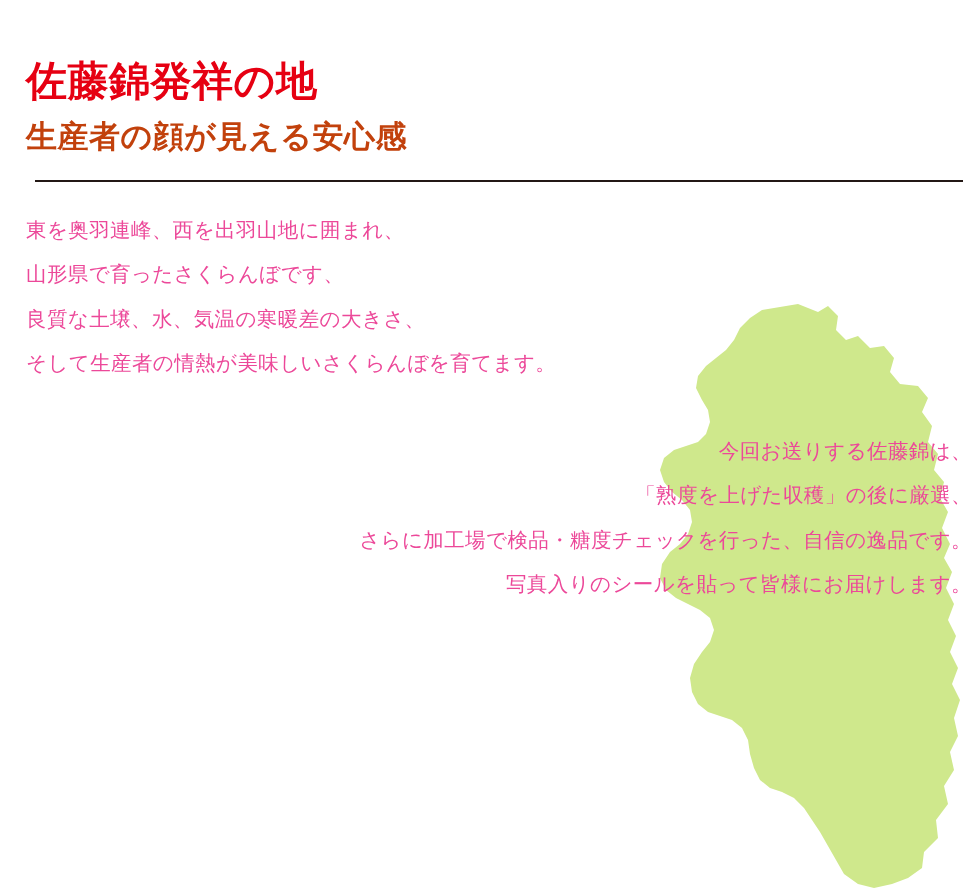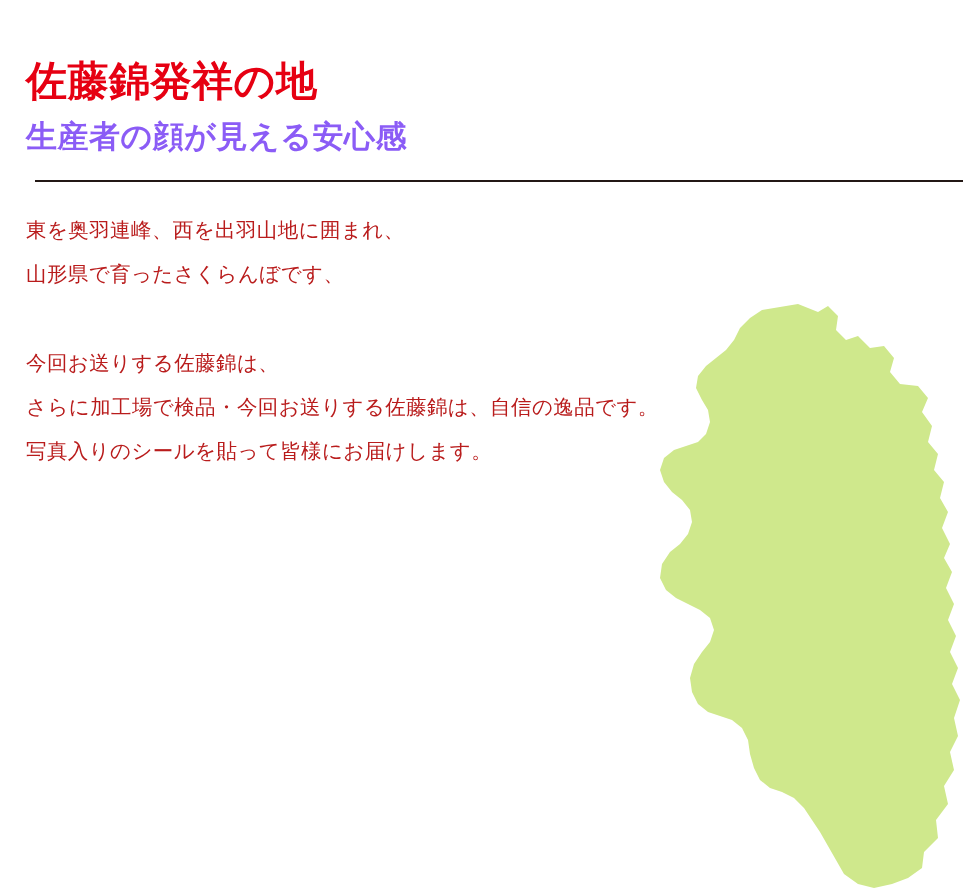--- a/index.html
+++ b/index.html
@@ -58,27 +58,28 @@
   .body-area {
     position: relative;
     margin-top: 26px;
     z-index: 2;
   }
   .para {
     margin: 0;
   }
   .para + .para {
     margin-top: 44px;
+    text-align: right;
   }
   .para .line {
     display: block;
     font-size: 20.5px;
     line-height: 2.16;
     letter-spacing: 0.4px;
-    color: #b91c1c;
+    color: #ec4899;
     white-space: nowrap;
   }
 
   
   .map-wrap {
     position: absolute;
     right: 18px;
     top: 300px;
     width: 340px;
     height: 600px;
@@ -117,31 +118,34 @@
            L76,142 L84,134 L88,122 L86,110 L80,100 L74,88
            L76,76 L84,66 L94,58 L104,50 L112,40 L118,28
            L128,18 L140,10 Z"></path>
     </svg>
   </div>
 
   <h1 class="headline" style="color: rgb(230, 0, 18);">
     <span class="line">佐藤錦発祥の地</span>
   </h1>
 
-  <h2 class="subheadline" style="color: #8b5cf6;">生産者の顔が見える安心感</h2>
+  <h2 class="subheadline" style="color: #c2410c;">生産者の顔が見える安心感</h2>
 
   <hr class="divider" style="border-top-color: rgb(35, 24, 21);">
 
   <div class="body-area">
 
     <p class="para">
       <span class="line">東を奥羽連峰、西を出羽山地に囲まれ、</span>
       <span class="line">山形県で育ったさくらんぼです、</span>
+      <span class="line">良質な土壌、水、気温の寒暖差の大きさ、</span>
+      <span class="line">そして生産者の情熱が美味しいさくらんぼを育てます。</span>
     </p>
 
     <p class="para">
       <span class="line">今回お送りする佐藤錦は、</span>
-      <span class="line">さらに加工場で検品・今回お送りする佐藤錦は、自信の逸品です。</span>
+      <span class="line">「熟度を上げた収穫」の後に厳選、</span>
+      <span class="line">さらに加工場で検品・糖度チェックを行った、自信の逸品です。</span>
       <span class="line">写真入りのシールを貼って皆様にお届けします。</span>
     </p>
 
   </div>
 </div>
 
 </body></html>

